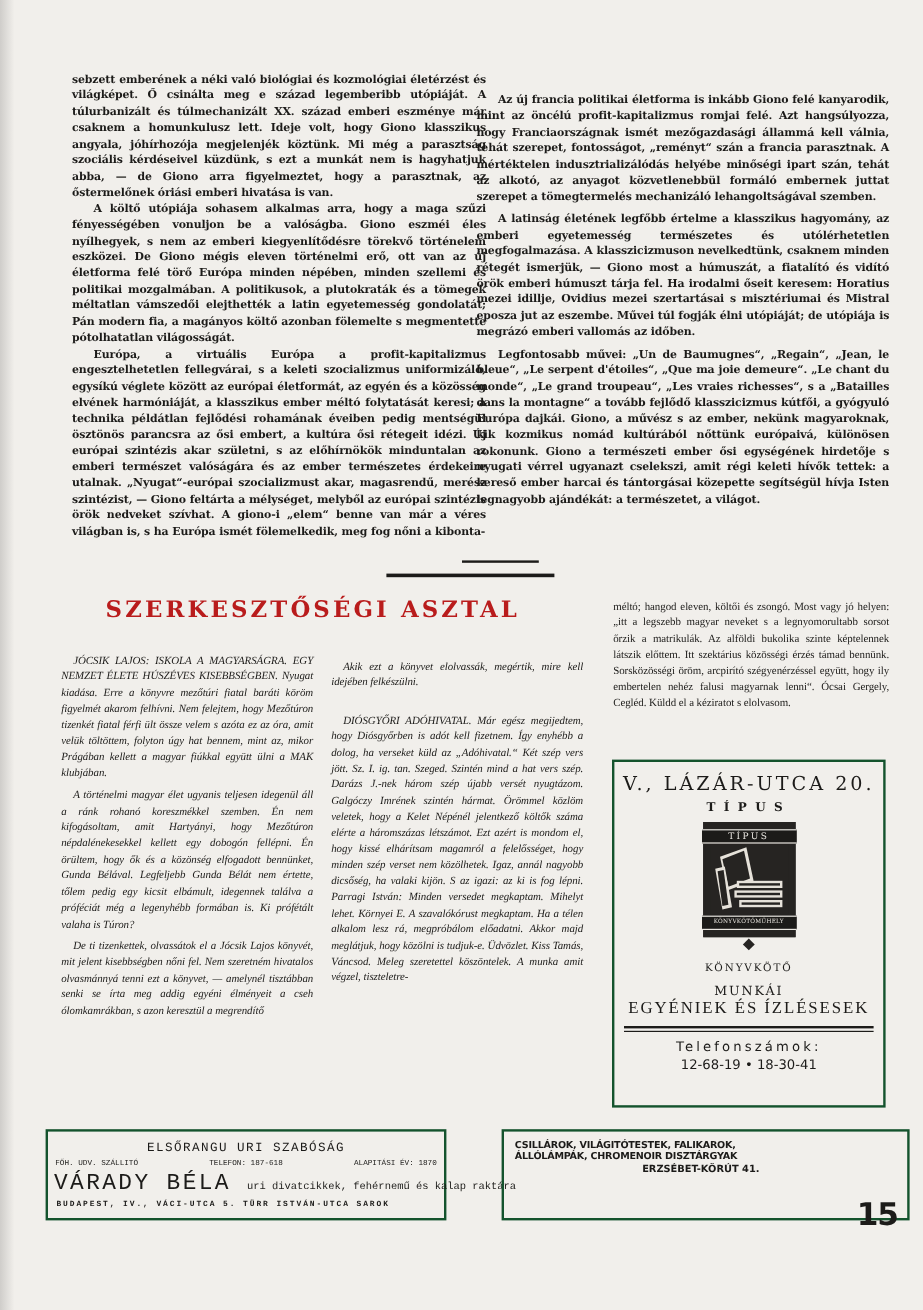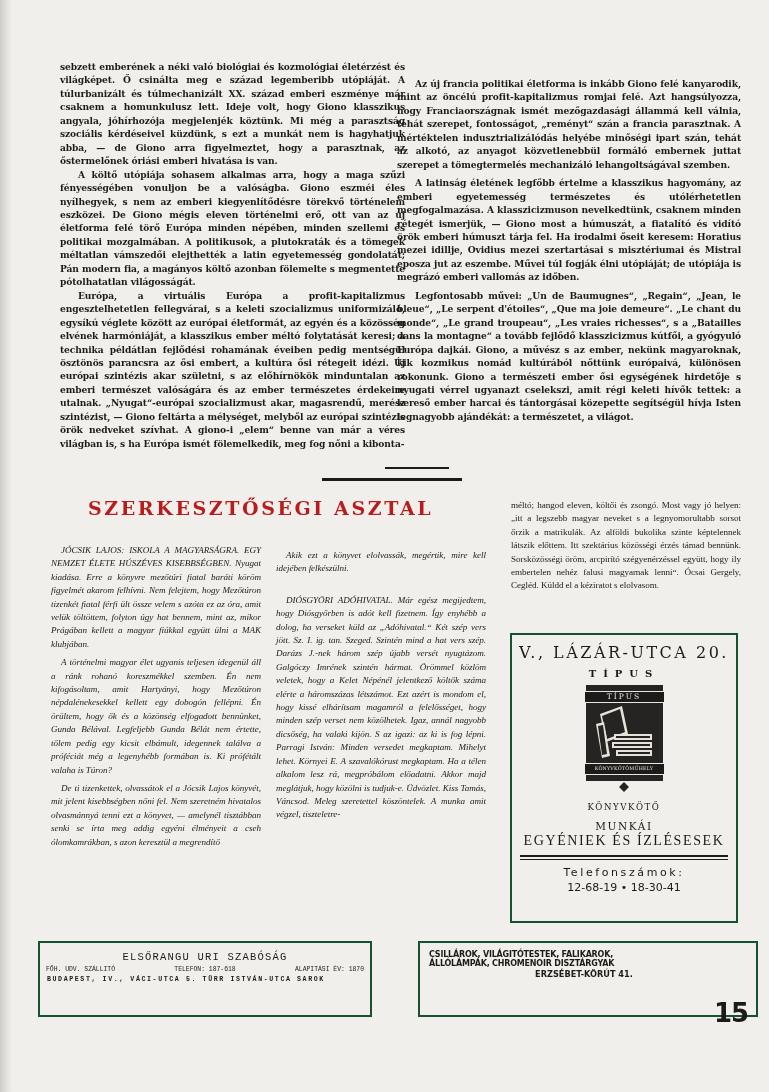--- a/index.html
+++ b/index.html
@@ -138,20 +138,24 @@
   <div class="tel-nums">12-68-19 • 18-30-41</div>
 </div>
 
 <div id="ad-varady" class="ad">
   <div class="l1">ELSŐRANGU URI SZABÓSÁG</div>
   <div class="l2">
     <span>FŐH. UDV. SZÁLLITÓ</span>
     <span>TELEFON: 187-618</span>
     <span>ALAPITÁSI ÉV: 1870</span>
   </div>
+  <div class="l3">
+    <span>VÁRADY BÉLA</span>
+    <span class="sm">uri divatcikkek, fehérnemű és kalap raktára</span>
+  </div>
   <div class="l4">BUDAPEST, IV., VÁCI-UTCA 5. TÜRR ISTVÁN-UTCA SAROK</div>
 </div>
 
 <div id="ad-csillar" class="ad">
   <div class="l1">CSILLÁROK, VILÁGITÓTESTEK, FALIKAROK,</div>
   <div class="l2">ÁLLÓLÁMPÁK, CHROMENOIR DISZTÁRGYAK</div>
   <div class="l4">ERZSÉBET-KÖRÚT 41.</div>
 </div>
 
 <div id="page-number">15</div>

